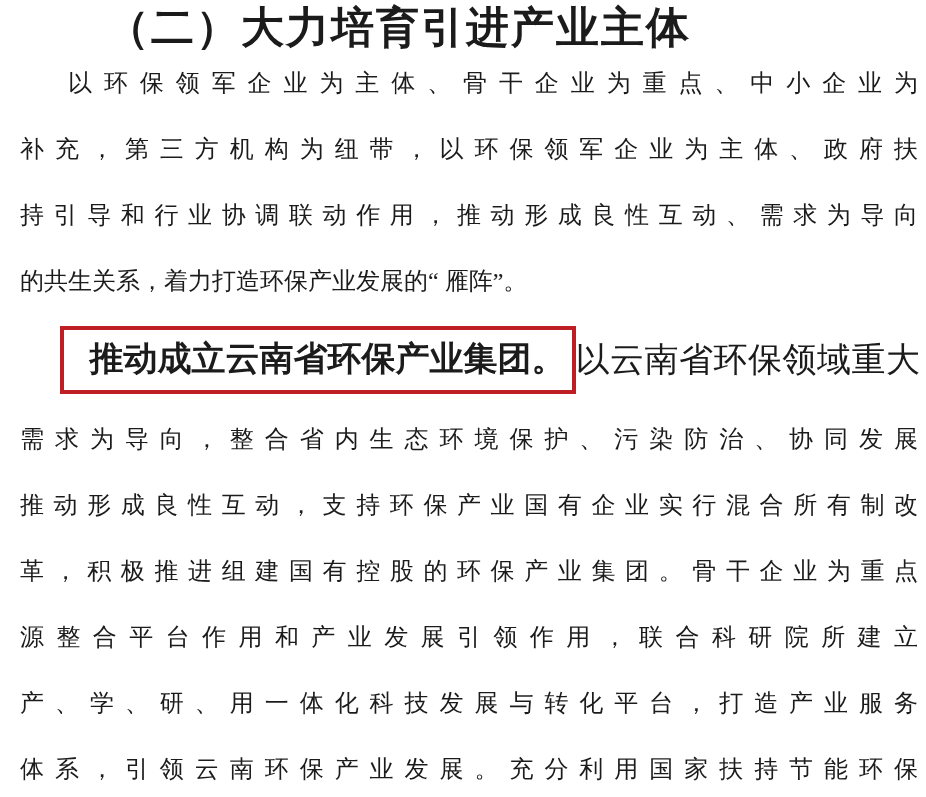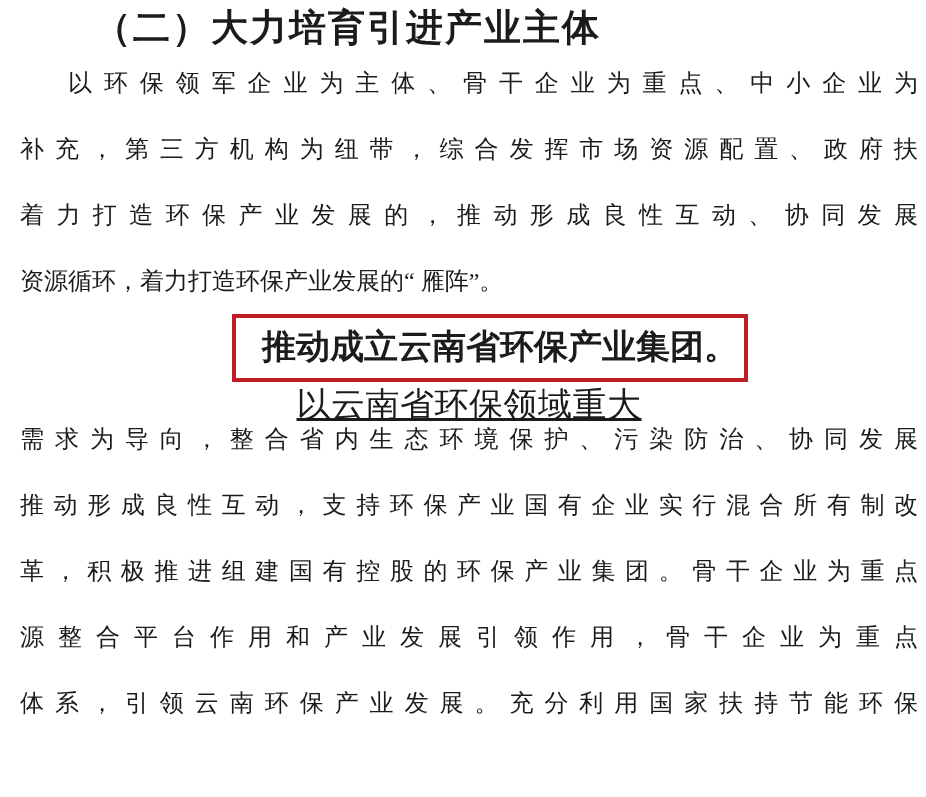--- a/index.html
+++ b/index.html
@@ -25,21 +25,21 @@
     overflow: hidden;
   }
   .content {
     margin-left: 20px;
     width: 898px;
   }
   .heading {
     padding-top: 6px;
     height: 50px;
     line-height: 44px;
-    font-size: 37px;
+    font-size: 43px;
     font-weight: 700;
     text-indent: 2em;
     letter-spacing: 2px;
     white-space: nowrap;
   }
   .line {
     height: 66px;
     line-height: 66px;
     font-size: 24px;
     white-space: nowrap;
@@ -47,57 +47,56 @@
   .fill {
     white-space: normal;
     text-align: justify;
     text-align-last: justify;
   }
   .indent { text-indent: 2em; }
   .box-line {
     height: 92px;
     display: flex;
     align-items: center;
-    justify-content: space-between;
+    justify-content: center;
     font-size: 34px;
-    flex-direction: column;
   }
   .red-box {
     display: inline-block;
     border: 4px solid var(--box-red);
     margin-left: 42px;
     padding: 12px 6px 14px 26px;
     font-weight: 700;
     white-space: nowrap;
     line-height: 1;
   }
   .after-box {
     white-space: nowrap;
     letter-spacing: 0.5px;
-    text-decoration: underline;
   }
 </style>
 </head>
 <body>
 
 <div class="page">
   <div class="content">
 
     <div class="heading">（二）大力培育引进产业主体</div>
 
     <div class="line fill indent">以环保领军企业为主体、骨干企业为重点、中小企业为</div>
-    <div class="line fill">补充，第三方机构为纽带，综合发挥市场资源配置、政府扶</div>
-    <div class="line fill">着力打造环保产业发展的，推动形成良性互动、协同发展</div>
-    <div class="line">资源循环，着力打造环保产业发展的“ 雁阵”。</div>
+    <div class="line fill">补充，第三方机构为纽带，以环保领军企业为主体、政府扶</div>
+    <div class="line fill">持引导和行业协调联动作用，推动形成良性互动、需求为导向</div>
+    <div class="line">的共生关系，着力打造环保产业发展的“ 雁阵”。</div>
 
     <div class="box-line">
       <span class="red-box"><span>推动成立云南省环保产业集团。</span></span>
       <span class="after-box">以云南省环保领域重大</span>
     </div>
 
     <div class="line fill">需求为导向，整合省内生态环境保护、污染防治、协同发展</div>
     <div class="line fill">推动形成良性互动，支持环保产业国有企业实行混合所有制改</div>
     <div class="line fill">革，积极推进组建国有控股的环保产业集团。骨干企业为重点</div>
-    <div class="line fill">源整合平台作用和产业发展引领作用，骨干企业为重点</div>
+    <div class="line fill">源整合平台作用和产业发展引领作用，联合科研院所建立</div>
+    <div class="line fill">产、学、研、用一体化科技发展与转化平台，打造产业服务</div>
     <div class="line fill">体系，引领云南环保产业发展。充分利用国家扶持节能环保</div>
 
   </div>
 </div>
 
 </body></html>

